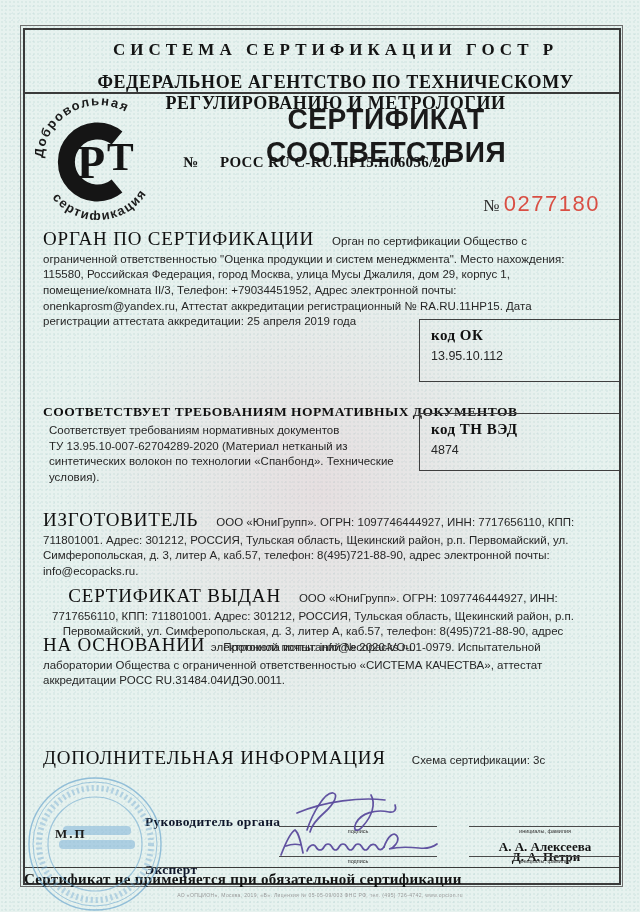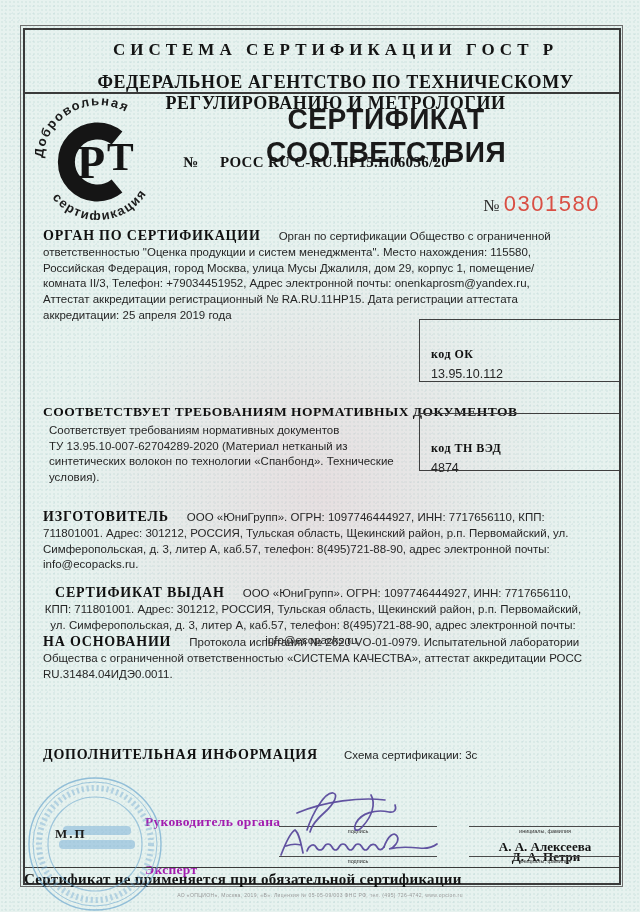--- a/index.html
+++ b/index.html
@@ -43,42 +43,42 @@
   .numline .cert-no{margin-left:22px; letter-spacing:0.3px;}
   .validity{left:162px; top:153px; font-family:"Liberation Serif", serif; font-weight:bold; font-size:15px; color:#141414;}
   .validity .v-from{margin-left:30px;}
   .validity .v-po{margin-left:44px;}
   .validity .v-to{margin-left:38px;}
   .blank-no{top:165px; right:22px; white-space:nowrap;}
   .blank-no .bn-sign{font-family:"Liberation Serif", serif; font-size:17px; color:#2b2b2b; margin-right:4px;}
   .blank-no .bn-digits{font-size:22px; letter-spacing:1.5px; color:#d94f44;}
 
   .sec{margin:0; left:22px; width:532px; font-size:11.5px; line-height:1.36; color:#262626;}
-  .sec .lbl{font-family:"Liberation Serif", serif; font-weight:bold; font-size:14px; letter-spacing:0.8px; color:#101010; margin-right:18px;}
+  .sec .lbl{font-family:"Liberation Serif", serif; font-weight:normal; font-size:19px; letter-spacing:0.8px; color:#101010; margin-right:18px;}
   .sec-organ{top:200px;}
   .sec-production{top:291px; width:366px;}
   .sec-production .lbl{margin-right:24px;}
   .conf-label{left:22px; top:378px; font-family:"Liberation Serif", serif; font-weight:bold; font-size:13.5px; letter-spacing:0.5px; color:#101010;}
   .conf-text{left:28px; top:397px; width:372px; font-size:11.5px; line-height:1.36; color:#262626;}
   .sec-manufacturer{top:481px; width:540px;}
   .sec-issued{top:557px; width:540px;text-align:center;}
   .sec-basis{top:606px; width:540px;}
   .sec-additional{top:719px; width:560px;}
   .sec-additional .lbl{margin-right:26px;}
 
   .code-box{left:398px; right:3px; border:1.2px solid #3f3f3f; border-right:none; padding:7px 0 0 11px; box-sizing:border-box;}
-  .code-box .code-label{font-family:"Liberation Serif", serif; font-weight:bold; font-size:12px; color:#101010; letter-spacing:0.5px;margin-top:20px;}
+  .code-box .code-label{font-family:"Liberation Serif", serif; font-weight:bold; font-size:15px; color:#101010; letter-spacing:0.5px;}
   .code-box .code-value{margin-top:5px; font-size:12.5px; color:#262626;}
   .code-ok{top:293px; height:63px;}
   .code-tnved{top:387px; height:58px;}
 
   .stamp{left:-2px; top:742px; width:152px; height:152px; z-index:1;}
   .mp{left:34px; top:800px; font-family:"Liberation Serif", serif; font-weight:bold; font-size:13px; letter-spacing:2px; color:#1c1c1c; z-index:3;}
 
-  .role{left:124px; font-family:"Liberation Serif", serif; font-weight:bold; font-size:13.5px; letter-spacing:0.3px; color:#a21caf;}
+  .role{left:124px; font-family:"Liberation Serif", serif; font-weight:bold; font-size:13.5px; letter-spacing:0.3px; color:#0f172a;}
   .role-1{top:788px;} .role-2{top:836px;}
   .sig{left:252px; z-index:3;}
   .sig-1{top:760px; width:170px; height:48px;}
   .sig-2{top:798px; width:170px; height:38px;}
   .sig path{stroke:#5a4a9c; stroke-width:1.7; fill:none; stroke-linecap:round; opacity:0.95;}
   .sigline{border-top:1px solid #4a4a4a; height:0;}
   .line-s1{left:258px; top:800px; width:158px;}
   .line-s2{left:258px; top:830px; width:158px;}
   .line-n1{left:448px; top:800px; width:152px;}
   .line-n2{left:448px; top:830px; width:152px;}
@@ -123,21 +123,21 @@
     </svg>
 
     <div class="title">СЕРТИФИКАТ СООТВЕТСТВИЯ</div>
 
     <div class="numline">
       <span class="no-sign">№</span><span class="cert-no">РОСС RU C-RU.НР15.Н06036/20</span>
     </div>
 
 
     <div class="blank-no">
-      <span class="bn-sign">№</span><span class="bn-digits">0301580</span>
+      <span class="bn-sign">№</span><span class="bn-digits">0277180</span>
     </div>
 
     <p class="sec sec-organ">
       <span class="lbl">ОРГАН ПО СЕРТИФИКАЦИИ</span><span>Орган по сертификации Общество с ограниченной ответственностью "Оценка продукции и систем менеджмента". Место нахождения: 115580, Российская Федерация, город Москва, улица Мусы Джалиля, дом 29, корпус 1, помещение/комната II/3, Телефон: +79034451952, Адрес электронной почты: onenkaprosm@yandex.ru, Аттестат аккредитации регистрационный № RA.RU.11НР15. Дата регистрации аттестата аккредитации: 25 апреля 2019 года</span>
     </p>
 
     <div class="code-box code-ok">
       <div class="code-label">код ОК</div>
       <div class="code-value">13.95.10.112</div>
     </div>

